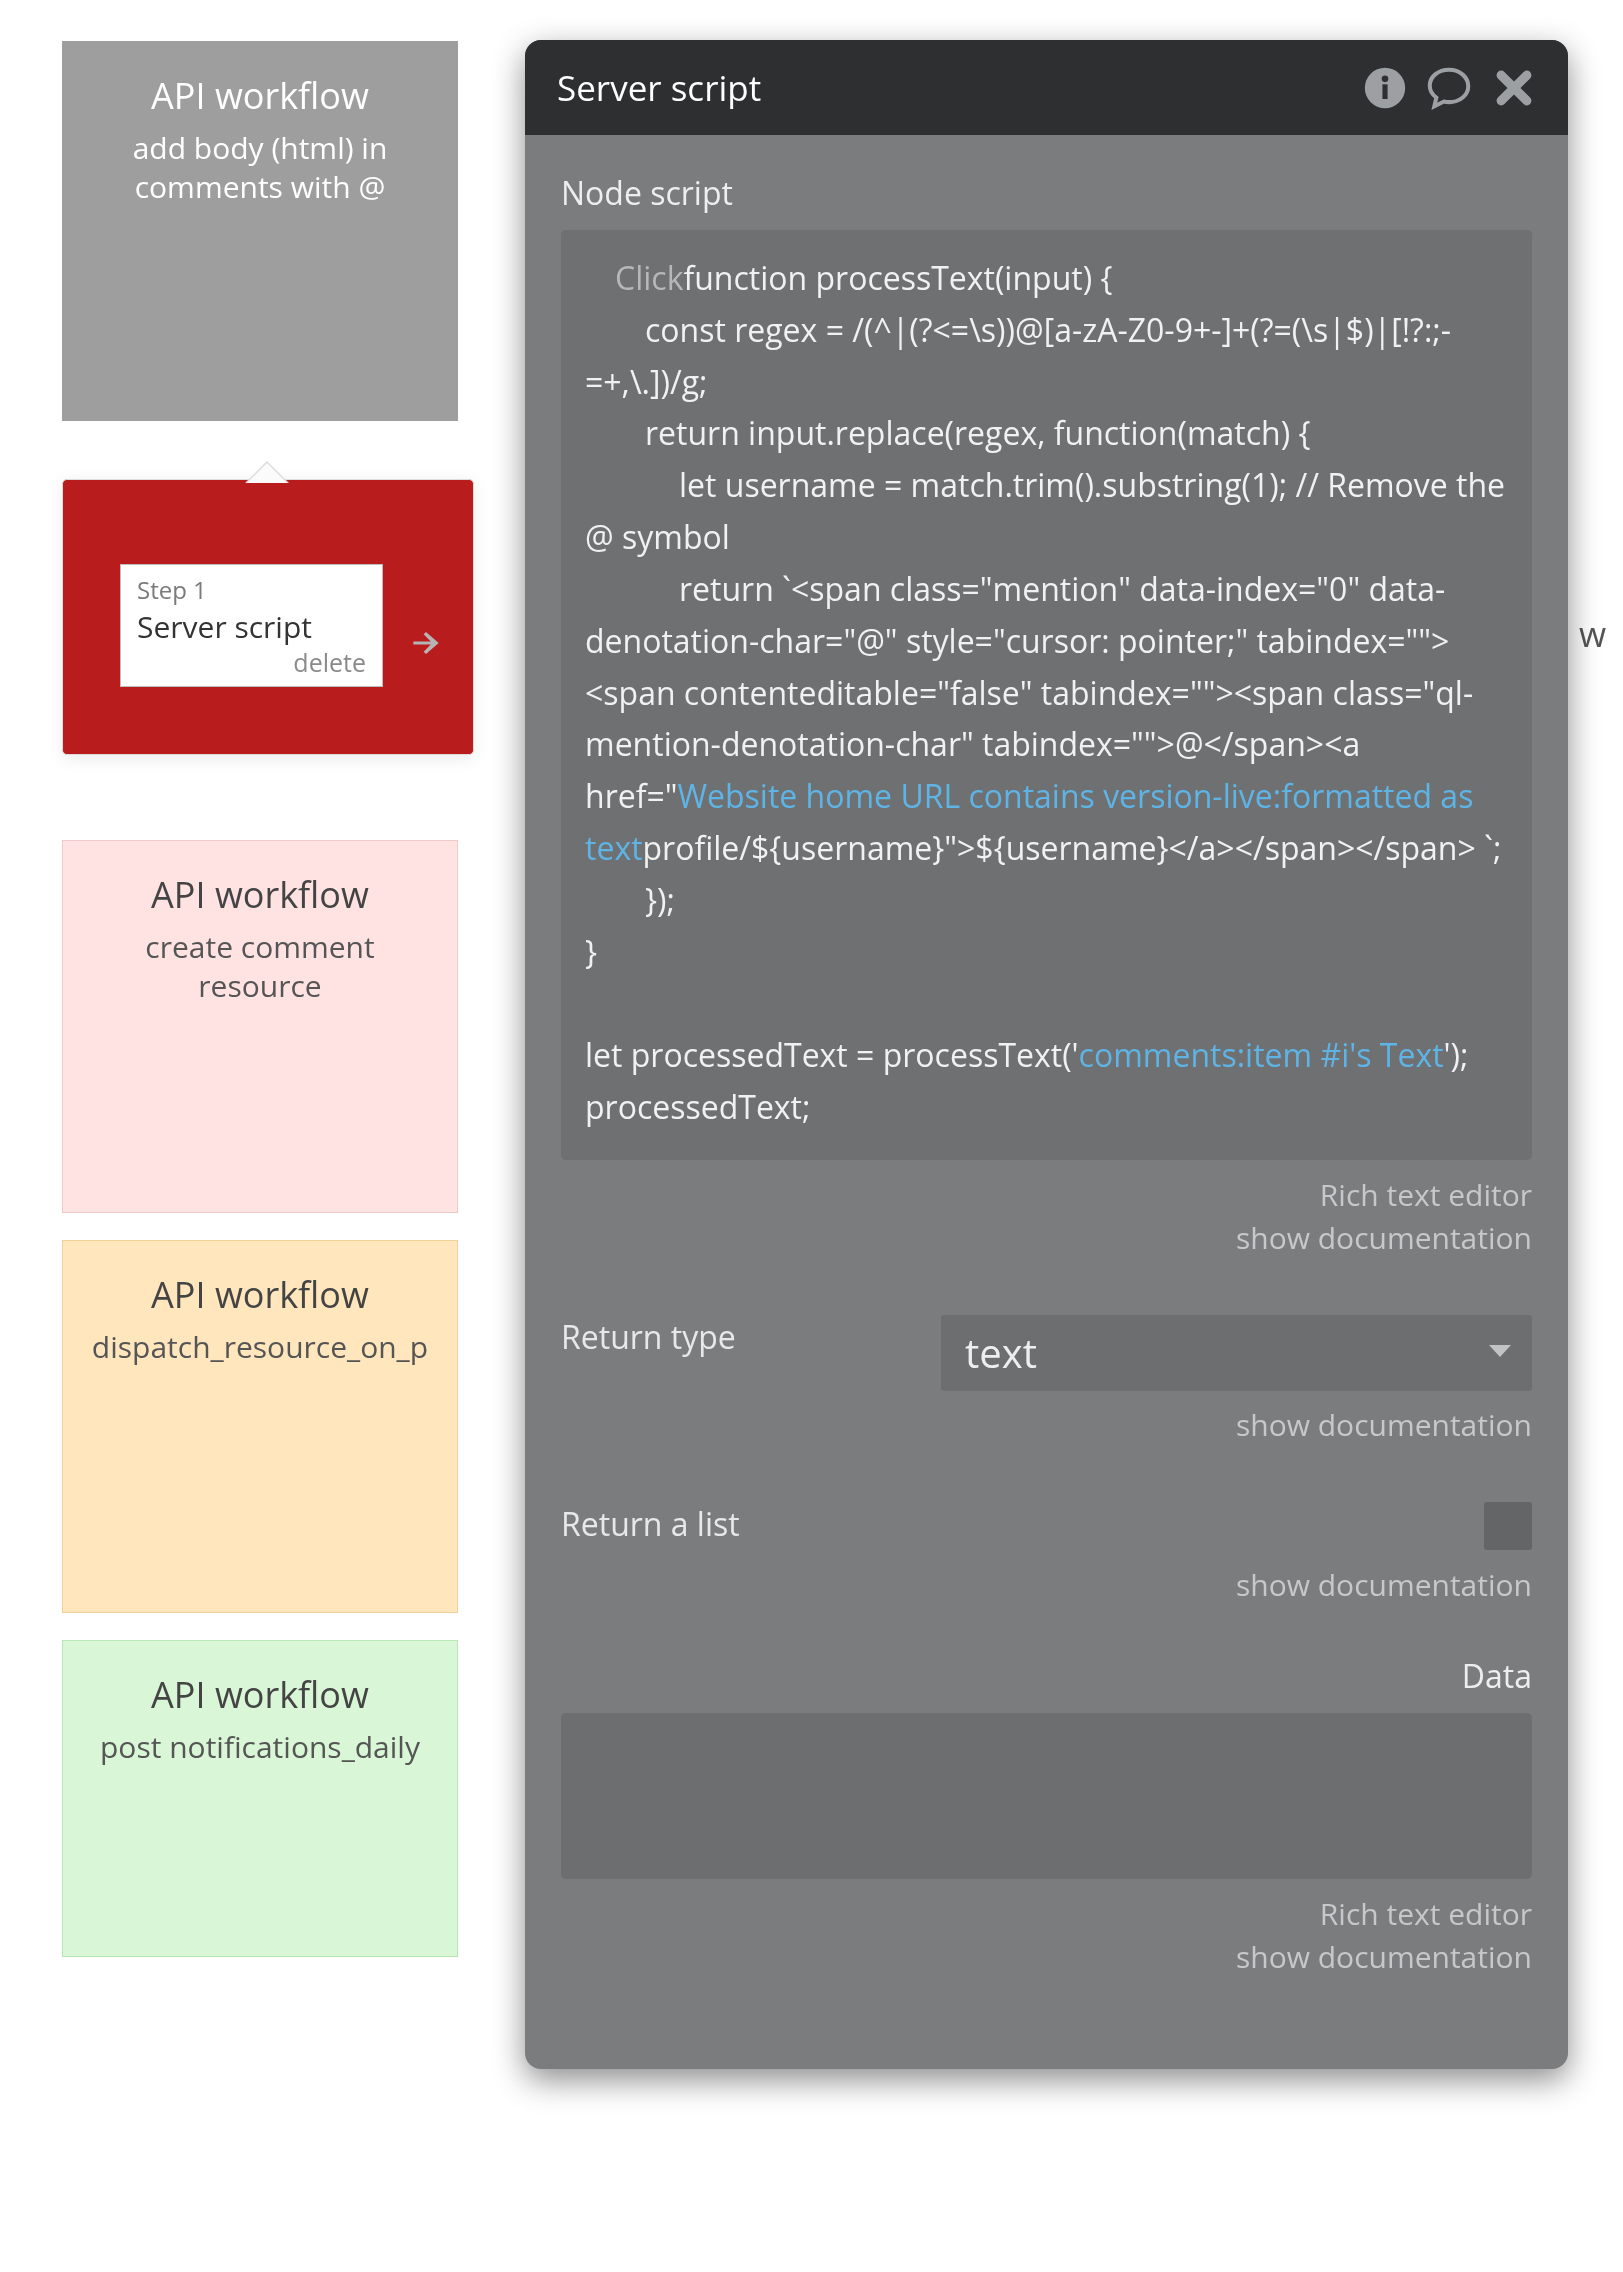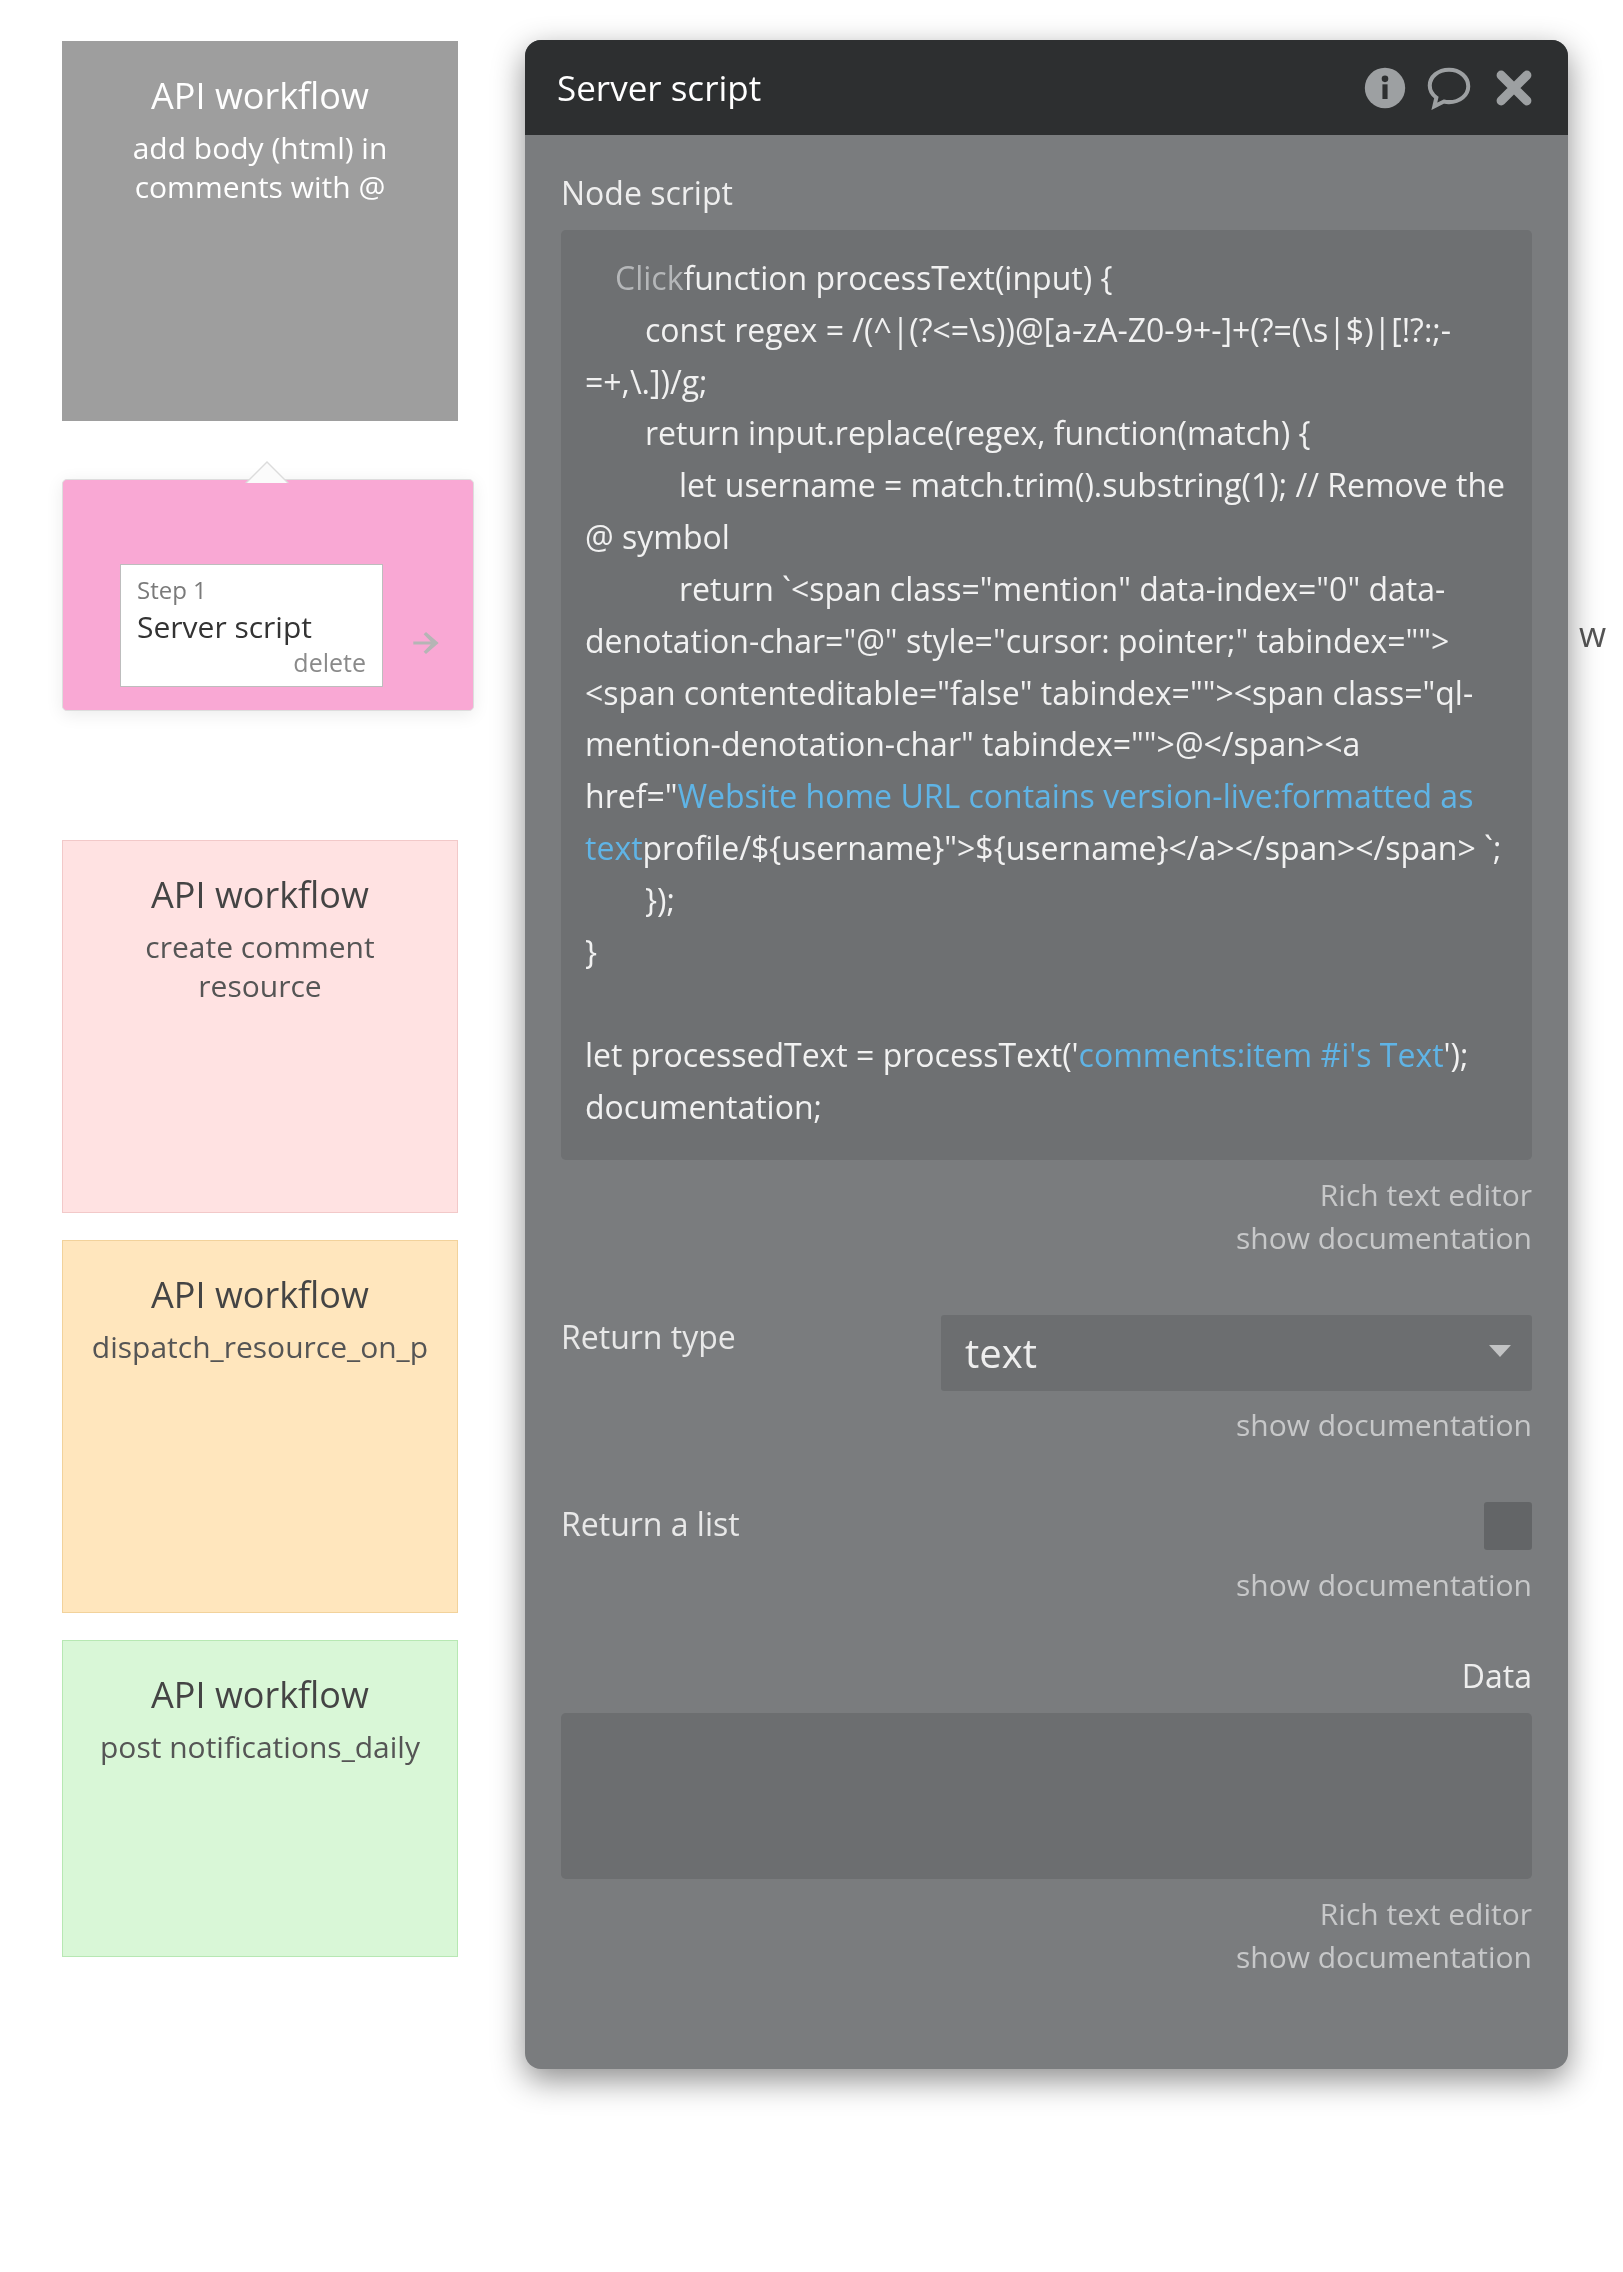--- a/index.html
+++ b/index.html
@@ -54,22 +54,22 @@
     .wf-pink   { background:#ffe2e2; border-color:#f2c9c9; height:373px; }
     .wf-orange { background:#ffe6bd; border-color:#f2d29b; height:373px; padding-left:0;padding-right:0; }
     .wf-green  { background:#d9f7d7; border-color:#b7e8b3; height:317px; }
 
     
     .step-panel {
       position: absolute;
       left: 62px;
       top: 479px;
       width: 412px;
-      height: 232px;
-      background:#f9a8d4;
+      height: 276px;
+      background:#b91c1c;
       border:0.8px solid #ddd;
       box-shadow: 0 3.2px 17.4px rgba(0,0,0,.08);
       border-radius: 4.8px;
       padding-left: 7px;
     }
     .step-pointer {
       position:absolute;
       top:-19px; left:182px;
       width:0;height:0;
       border-left:22px solid transparent;
@@ -276,21 +276,21 @@
     <div class="code-box">
       <span class="indent1"></span><span class="hint">Click</span><span>function processText(input) {</span><br>
       <span class="indent2"></span><span>const regex = /(^|(?&lt;=\s))@[a-zA-Z0-9+-]+(?=(\s|$)|[!?:;-=+,\.])/g;</span><br>
       <span class="indent2"></span><span>return input.replace(regex, function(match) {</span><br>
       <span class="indent3"></span><span>let username = match.trim().substring(1); // Remove the @ symbol</span><br>
       <span class="indent3"></span><span>return `&lt;span class="mention" data-index="0" data-denotation-char="@"  style="cursor: pointer;" tabindex=""&gt;&lt;span contenteditable="false" tabindex=""&gt;&lt;span class="ql-mention-denotation-char" tabindex=""&gt;@&lt;/span&gt;&lt;a href="</span><span class="dyn">Website home URL contains version-live:formatted as text</span><span>profile/${username}"&gt;${username}&lt;/a&gt;&lt;/span&gt;&lt;/span&gt; `;</span><br>
       <span class="indent2"></span><span>});</span><br>
       <span>}</span><br>
       <br>
       <span>let processedText = processText('</span><span class="dyn">comments:item #i's Text</span><span>');</span><br>
-      <span>documentation;</span>
+      <span>processedText;</span>
     </div>
 
     <div class="hint-row">
       <span>Rich text editor</span><br>
       <span>show documentation</span>
     </div>
 
     <div class="row">
       <div class="row-label">Return type</div>
       <div class="select">

